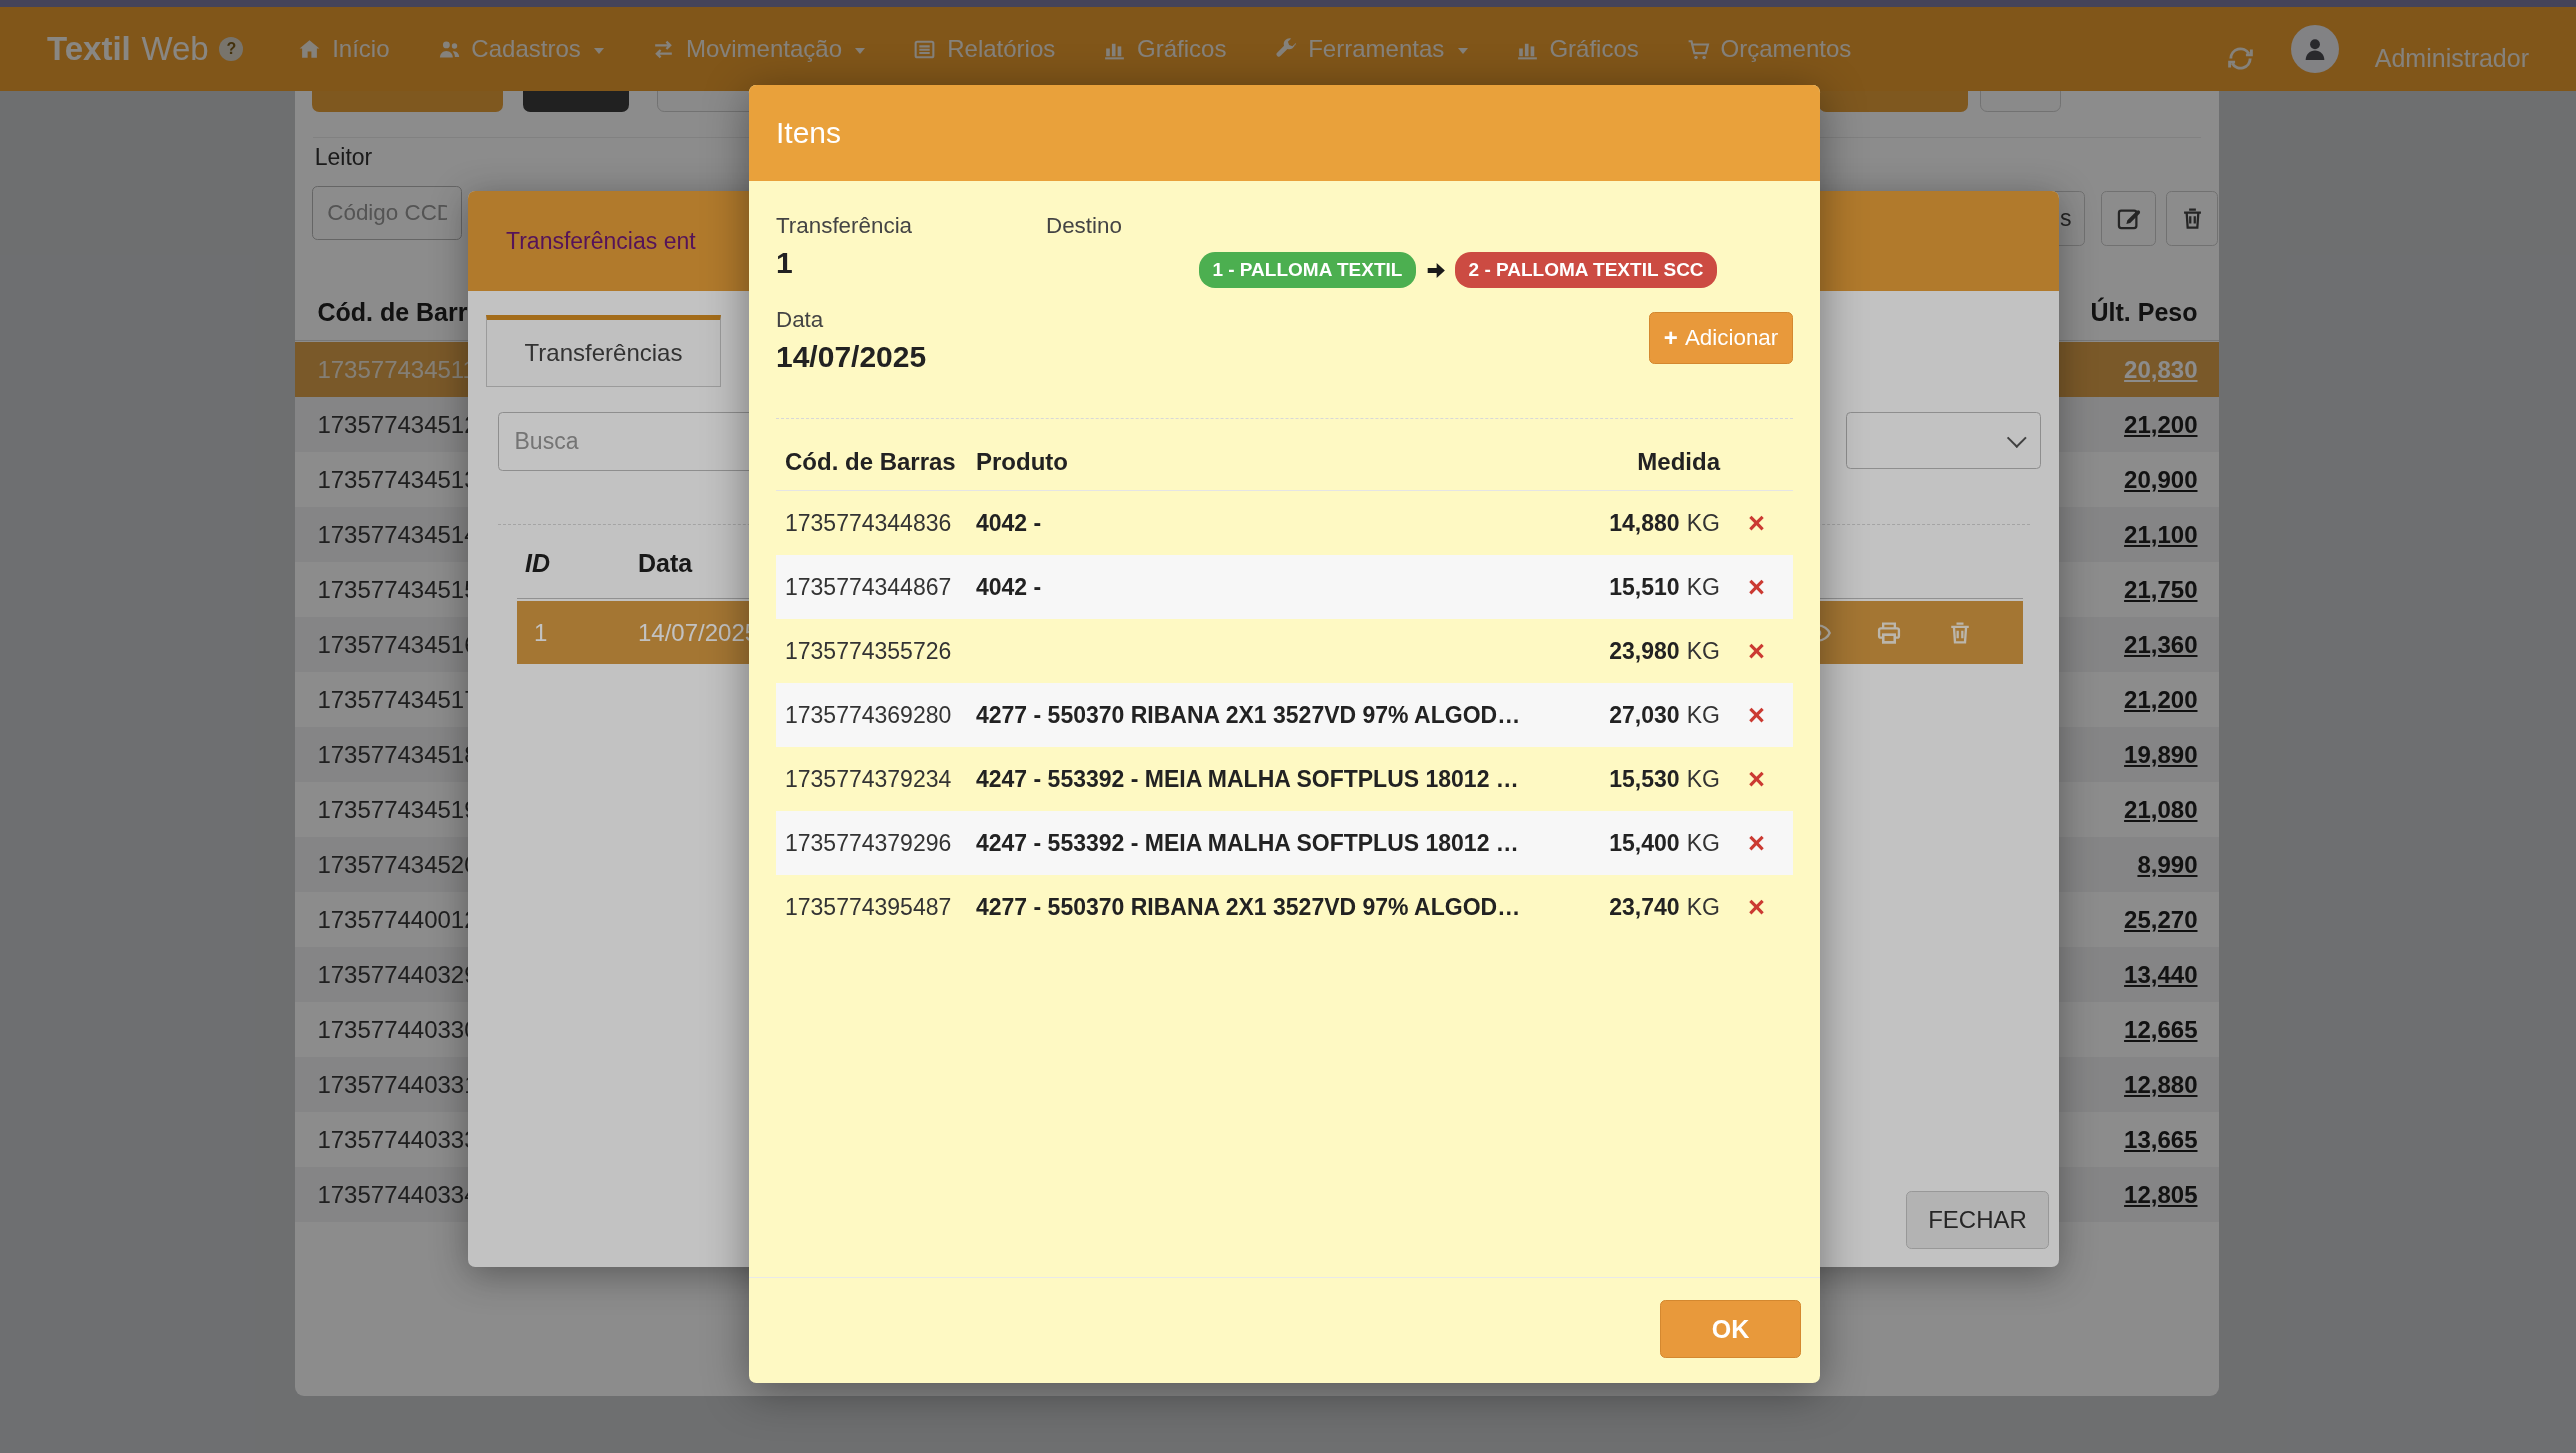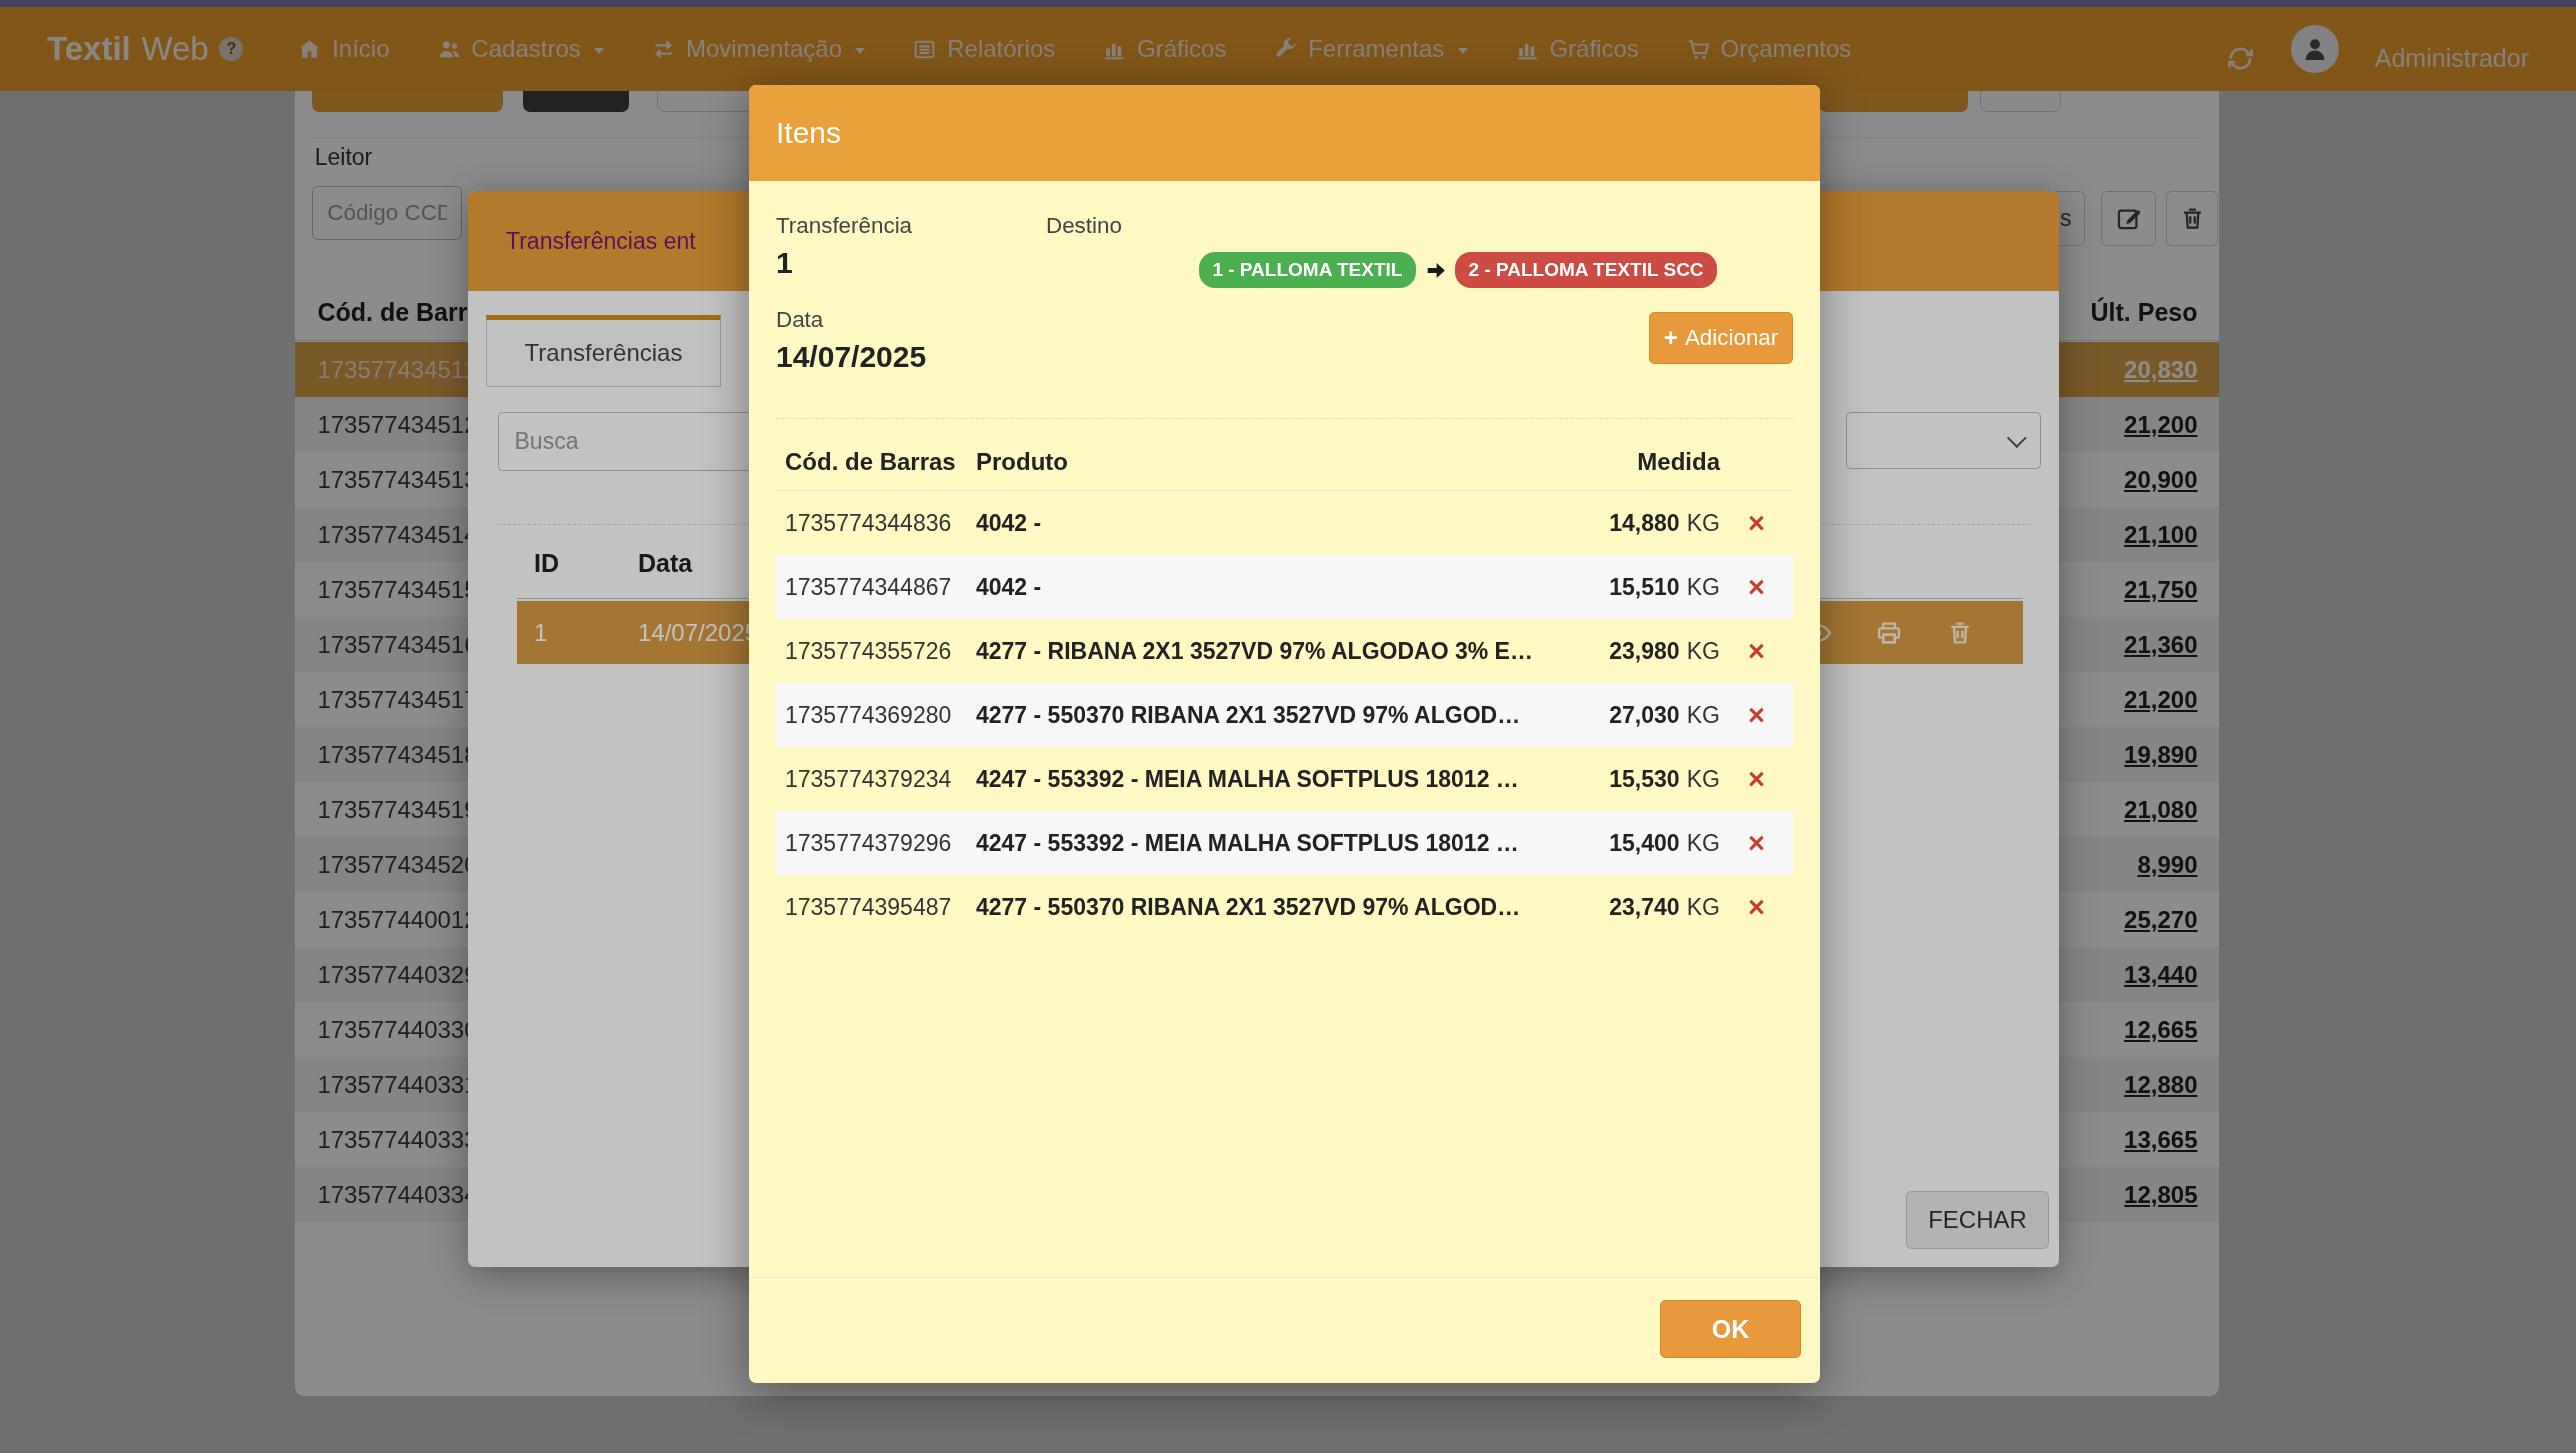--- a/index.html
+++ b/index.html
@@ -62,21 +62,21 @@
        font-size:24px;color:#444;cursor:pointer;}
   .busca-input{position:absolute;left:29.5px;top:221px;width:591px;height:59px;border:1.8px solid #bbb;border-radius:4.5px;
                font-size:23px;color:#333;padding:0 16px;box-sizing:border-box;font-family:inherit;background:#fff;}
   .busca-input::placeholder{color:#999;}
   .mid-select{position:absolute;left:1378px;top:221px;width:195px;height:57px;border:1.8px solid #bbb;border-radius:4.5px;
               background:#fff;box-sizing:border-box;cursor:pointer;}
   .chev{position:absolute;right:16px;top:18px;width:11.6px;height:11.6px;border-right:2.7px solid #555;
         border-bottom:2.7px solid #555;transform:rotate(45deg);}
   .mid-dashed{position:absolute;left:29.5px;right:29.5px;top:333px;border-top:1.8px dashed #d8d8d8;}
   .idhead{position:absolute;left:49px;right:36px;top:358px;height:49px;font-size:25px;font-weight:bold;color:#222;}
-  .idhead .h1{position:absolute;left:17px;}
+  .idhead .h1{position:absolute;left:8px;font-style:italic;}
   .idhead .h2{position:absolute;left:121px;}
   .idhead-line{position:absolute;left:49px;right:36px;top:407px;border-top:1.8px solid #bfbfbf;}
   .idrow{position:absolute;left:49px;right:36px;top:410px;height:63px;background:#D89B43;color:#fff;
          display:flex;align-items:center;font-size:24px;cursor:pointer;}
   .idrow .c1{margin-left:17px;width:104px;}
   .idrow .icons{margin-left:auto;margin-right:49px;display:flex;gap:43px;align-items:center;}
   .idrow .icons svg{width:28px;height:28px;color:#F6EFE2;cursor:pointer;}
   .fechar-btn{position:absolute;left:1438px;top:1000px;width:143px;height:58px;background:#ECECEC;border:1.8px solid #c8c8c8;
               border-radius:5.4px;font-size:24px;color:#333;display:flex;align-items:center;justify-content:center;cursor:pointer;box-sizing:border-box;}
   
@@ -436,21 +436,20 @@
 
         <div class="itrow">
           <span class="bc">1735774344867</span>
           <span class="prod">4042 -</span>
           <span class="med"><b>15,510</b><span class="unit">KG</span></span>
           <span class="del">×</span>
         </div>
 
         <div class="itrow">
           <span class="bc">1735774355726</span>
-          <span class="prod">4277 - RIBANA 2X1 3527VD 97% ALGODAO 3% E…</span>
           <span class="med"><b>23,980</b><span class="unit">KG</span></span>
           <span class="del">×</span>
         </div>
 
         <div class="itrow">
           <span class="bc">1735774369280</span>
           <span class="prod">4277 - 550370 RIBANA 2X1 3527VD 97% ALGOD…</span>
           <span class="med"><b>27,030</b><span class="unit">KG</span></span>
           <span class="del">×</span>
         </div>

